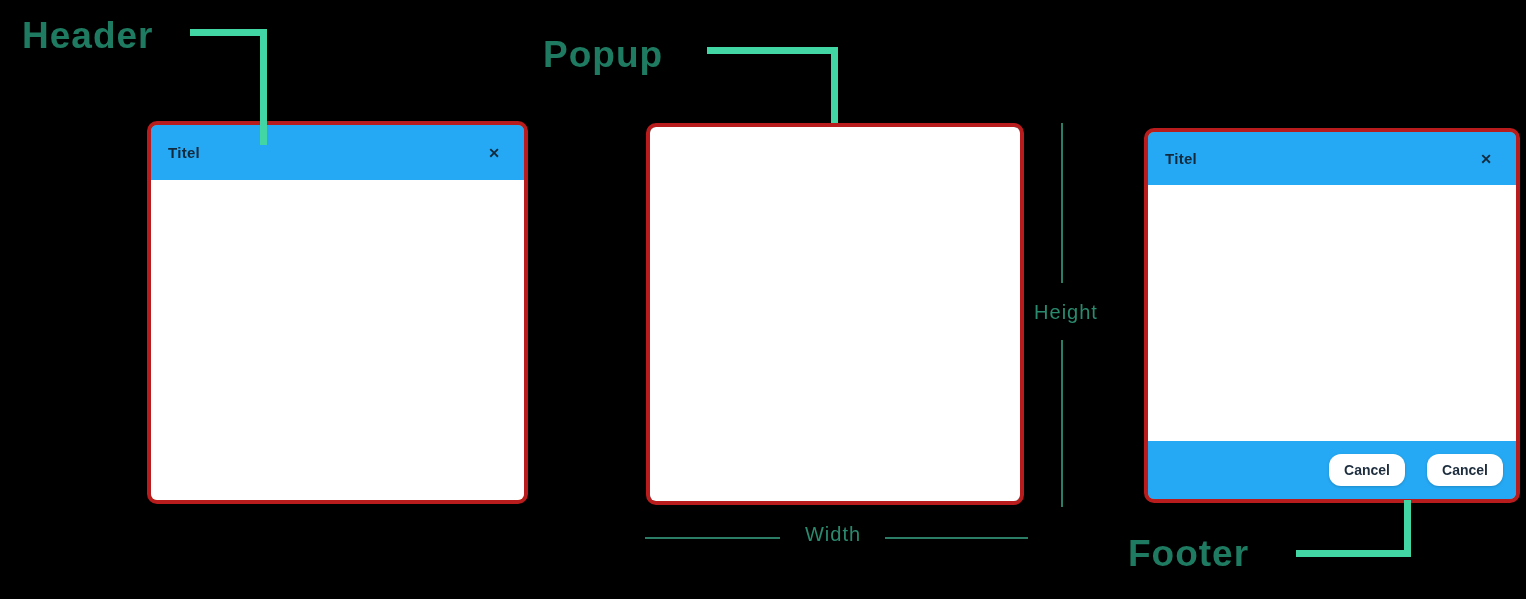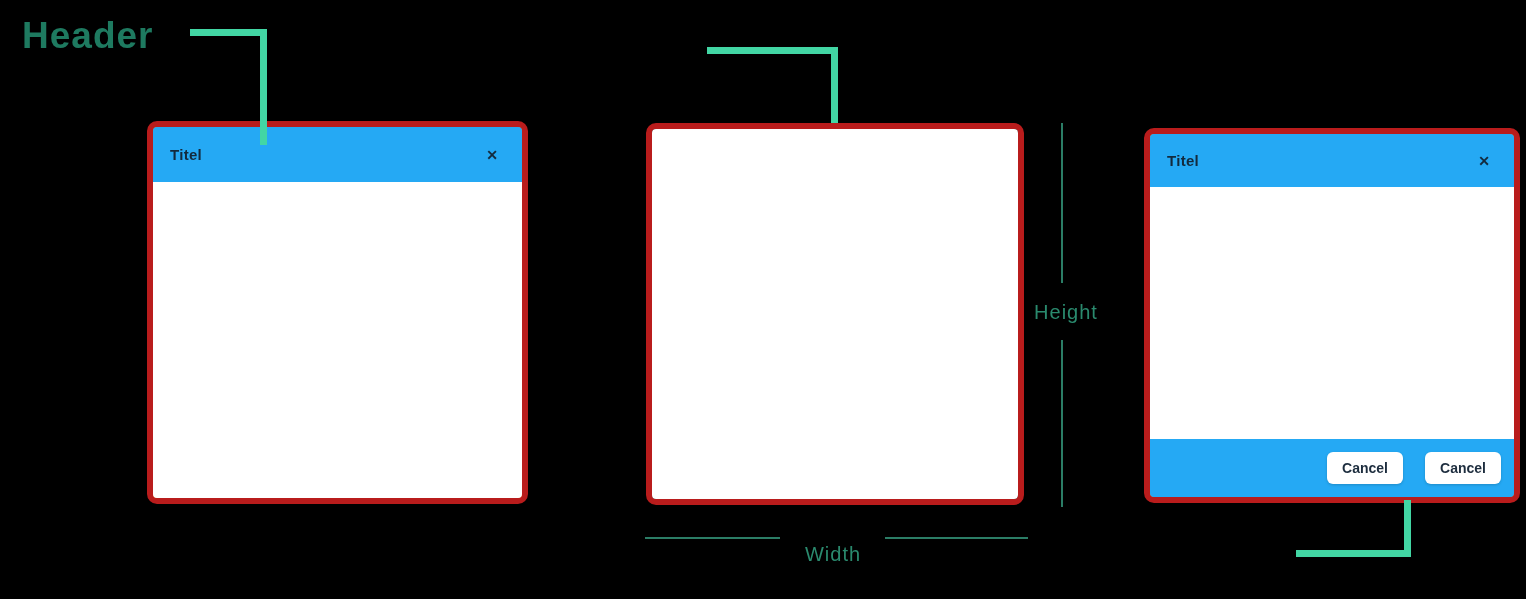--- a/index.html
+++ b/index.html
@@ -35,21 +35,21 @@
     position: absolute;
     color: #2a8a6e;
     font-weight: 400;
     font-size: 20px;
     letter-spacing: 1px;
     line-height: 1;
     white-space: nowrap;
     text-align: center;
   }
   .measure-label.height-pos { left: 1026px; top: 302px; width: 80px; }
-  .measure-label.width-pos  { left: 782px;  top: 544px; width: 102px; }
+  .measure-label.width-pos  { left: 782px;  top: 524px; width: 102px; }
 
   
   .connector {
     position: absolute;
     background: #42d6a4;
   }
   .hdr-line-h { left: 190px;  top: 29px;  width: 77px;  height: 7px; }
   .hdr-line-v { left: 260px;  top: 29px;  width: 7px;   height: 116px; z-index: 5; }
   .pop-line-h { left: 707px;  top: 47px;  width: 131px; height: 7px; }
   .pop-line-v { left: 831px;  top: 47px;  width: 7px;   height: 77px; }
@@ -63,21 +63,21 @@
   }
   .height-line-top    { left: 1061px; top: 123px; width: 2px;   height: 160px; }
   .height-line-bottom { left: 1061px; top: 340px; width: 2px;   height: 167px; }
   .width-line-left    { left: 645px;  top: 537px; width: 135px; height: 2px; }
   .width-line-right   { left: 885px;  top: 537px; width: 143px; height: 2px; }
 
   
   .dialog {
     position: absolute;
     background: #f97316;
-    border: 6px solid #b91c1c;
+    border: 4px solid #b91c1c;
     border-radius: 10px;
     overflow: hidden;
     display: flex;
     flex-direction: column;
     box-sizing: border-box;
   }
   .dialog-left  { left: 147px;  top: 121px; width: 381px; height: 383px; }
   .dialog-mid   { left: 646px;  top: 123px; width: 378px; height: 382px; }
   .dialog-right { left: 1144px; top: 128px; width: 376px; height: 375px; }
 
@@ -119,38 +119,40 @@
     align-items: center;
     justify-content: flex-end;
     gap: 22px;
     padding: 0 13px 0 0;
   }
   .btn {
     width: 76px;
     height: 32px;
     background: #ffffff;
     border: none;
-    border-radius: 6px;
+    border-radius: 12px;
     color: #1d2d3e;
     font-family: "Liberation Sans", sans-serif;
     font-weight: 700;
     font-size: 14px;
     cursor: pointer;
     box-shadow: 0 1px 3px rgba(0,0,0,0.18);
     display: flex;
     align-items: center;
     justify-content: center;
   }
 </style>
 </head>
 <body>
 
 <div class="canvas">
 
   <div class="anno-label header-pos">Header</div>
+  <div class="anno-label popup-pos">Popup</div>
+  <div class="anno-label footer-pos">Footer</div>
   <div class="measure-label height-pos">Height</div>
   <div class="measure-label width-pos">Width</div>
 
   <div class="connector hdr-line-h"></div>
   <div class="connector hdr-line-v"></div>
   <div class="connector pop-line-h"></div>
   <div class="connector pop-line-v"></div>
   <div class="connector ftr-line-v"></div>
   <div class="connector ftr-line-h"></div>
 

